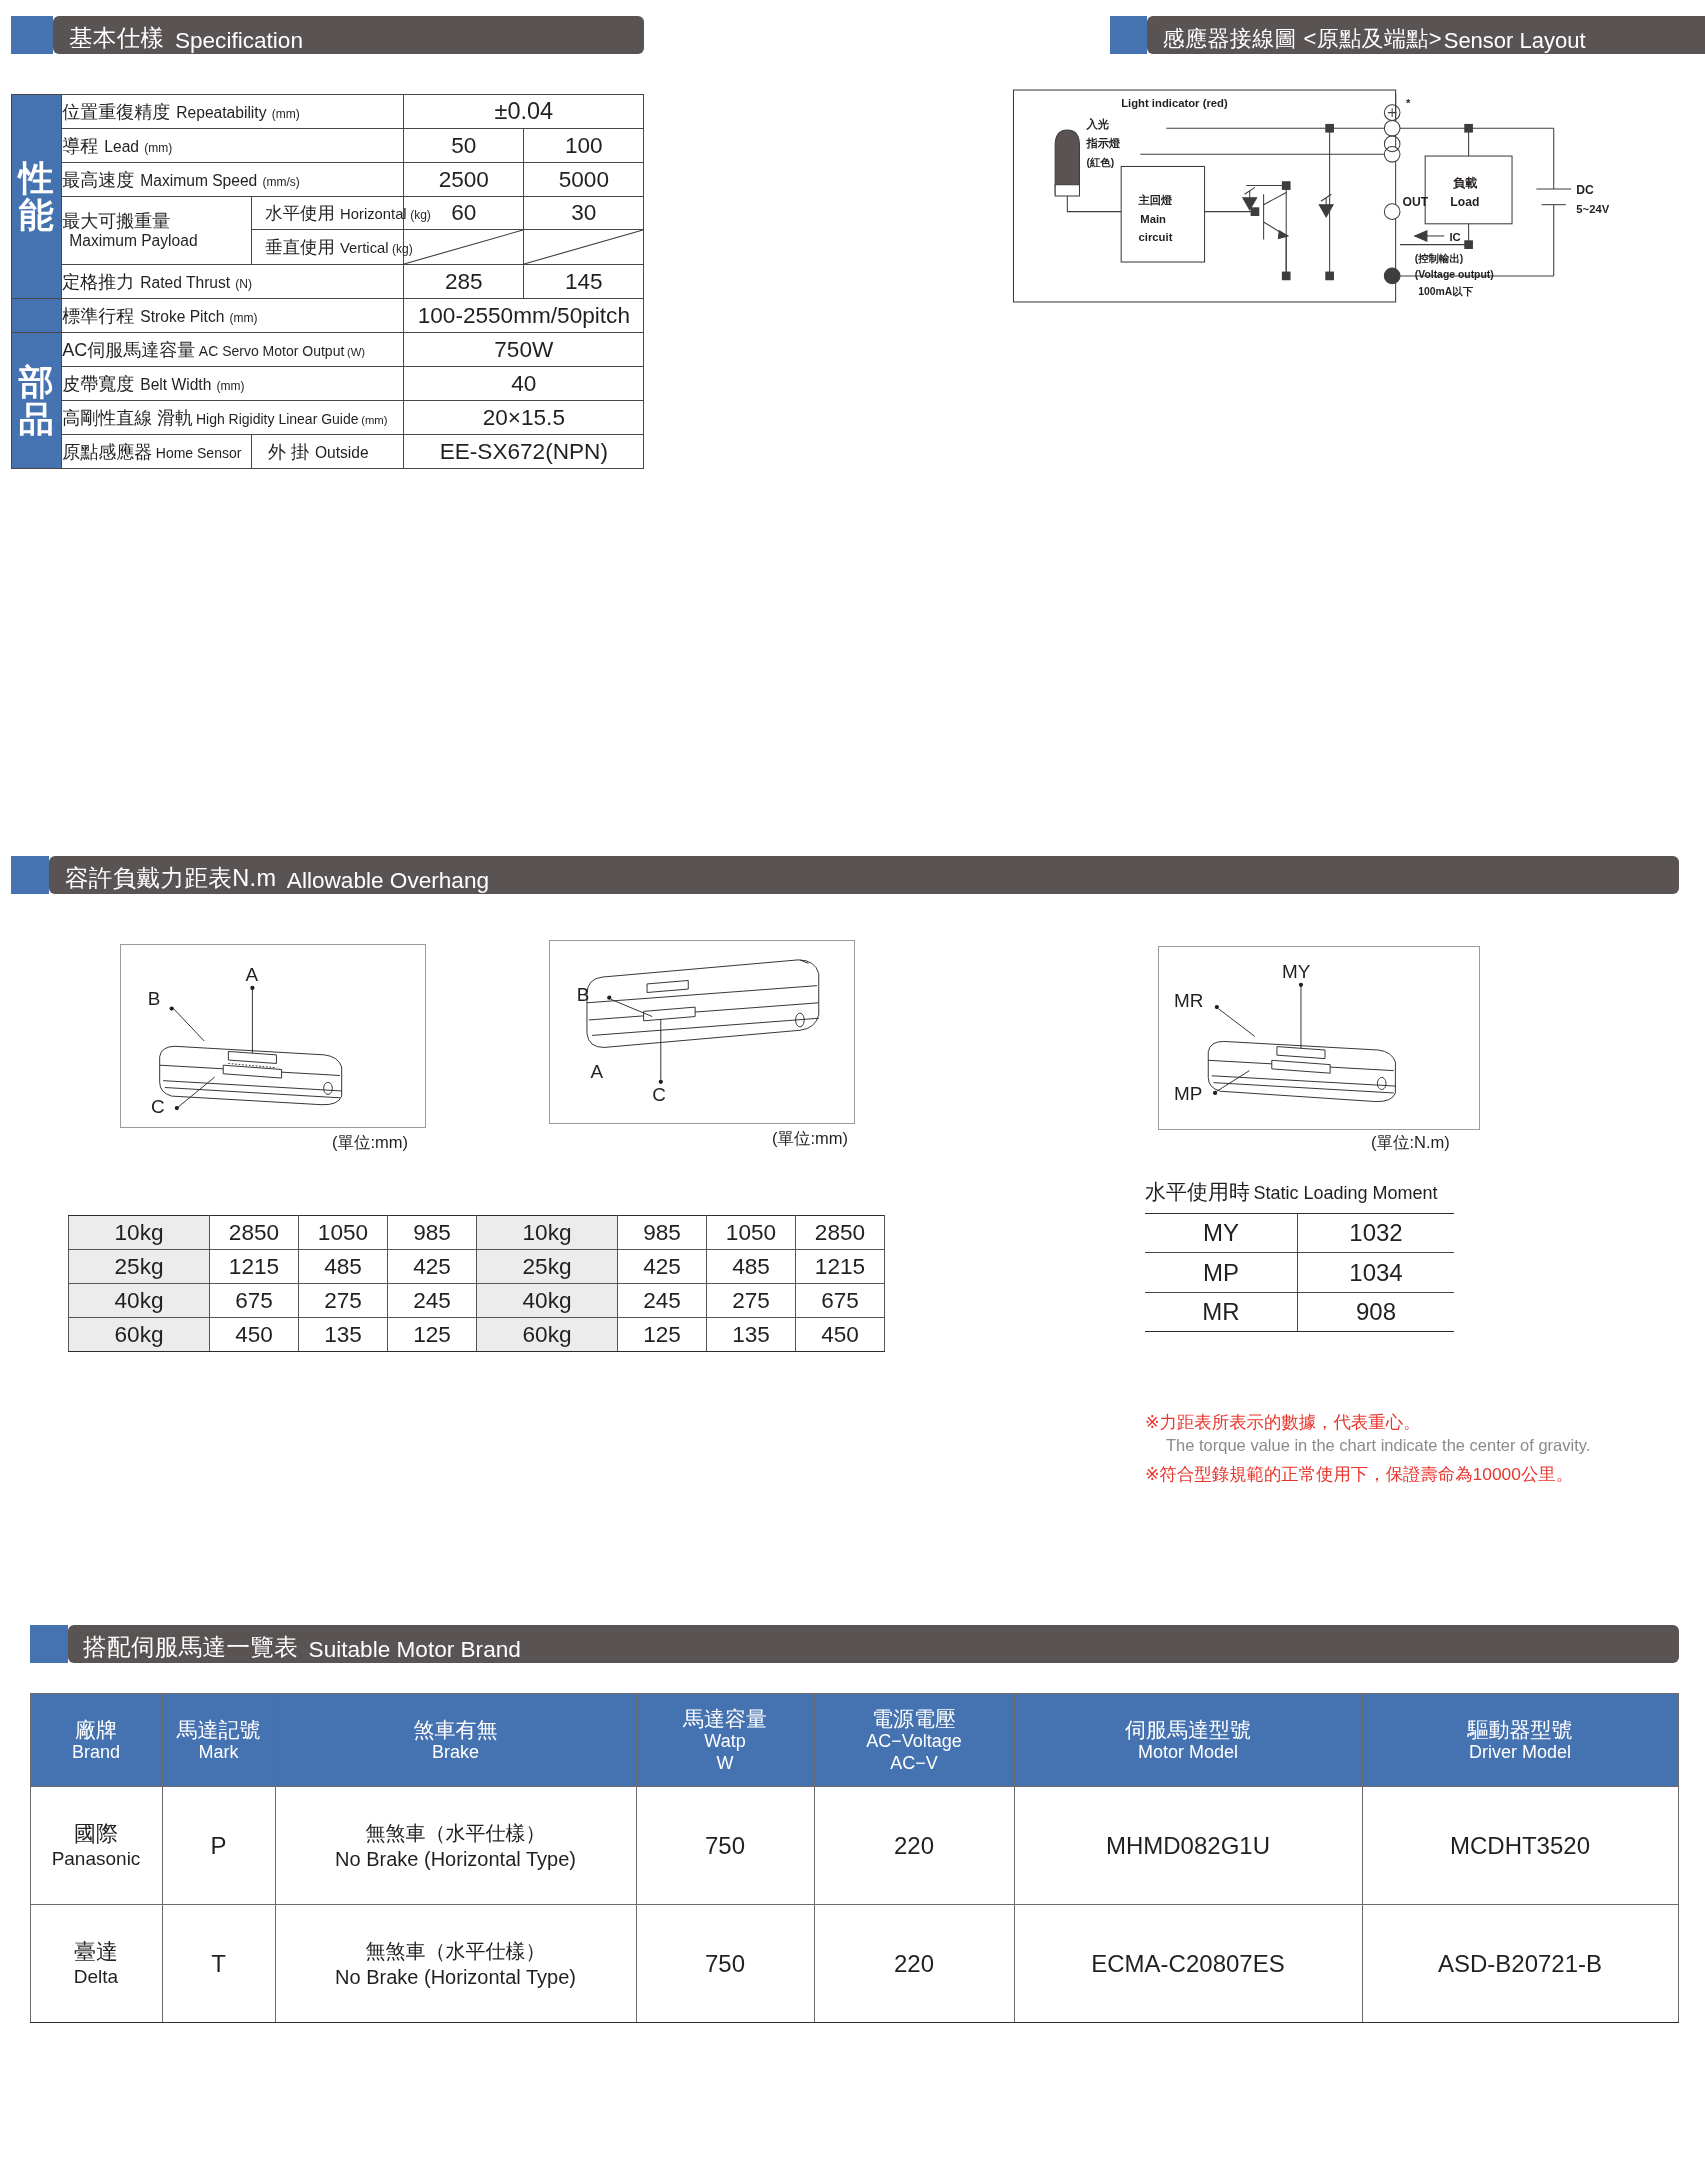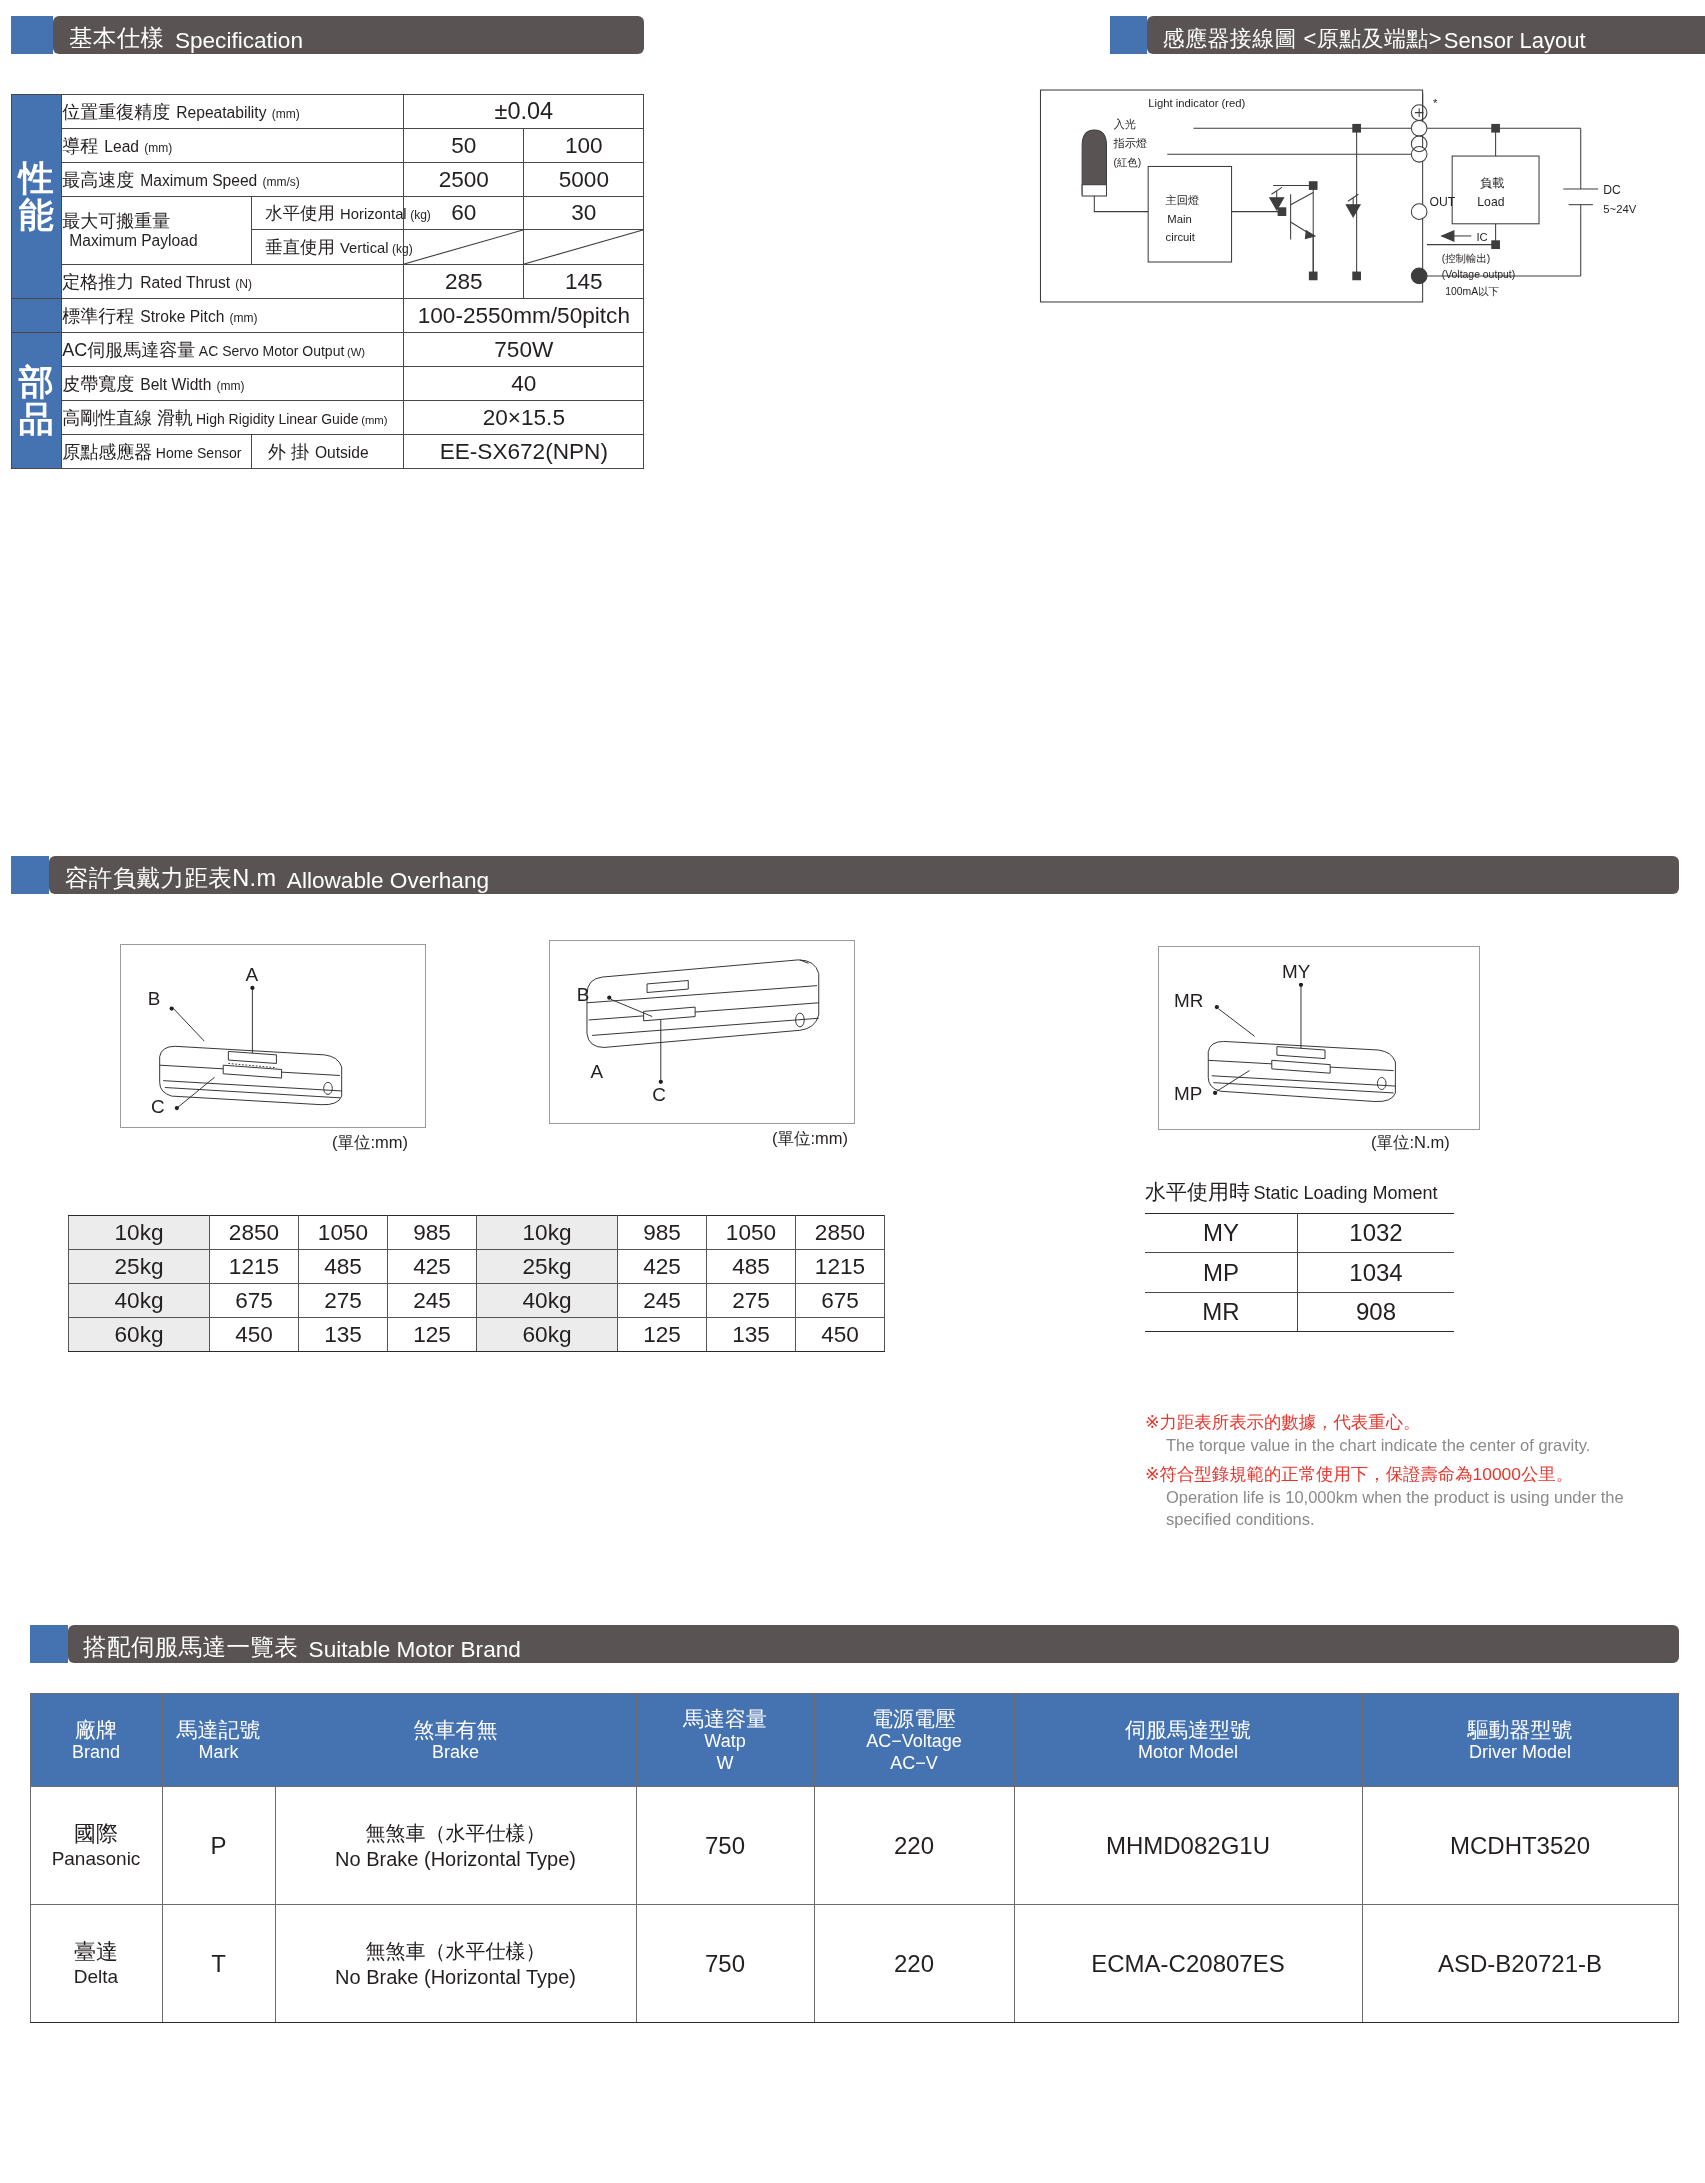--- a/index.html
+++ b/index.html
@@ -39,21 +39,21 @@
   .val { text-align:center; font-size:22.6px; }
   .val.big { font-size:23.5px; }
   .rowh { height:34px; }
   .payload-title { text-align:left; padding-left:12px; line-height:1.18; }
   .payload-title .cn { font-size:18px; display:block; }
   .payload-title .en { font-size:15.6px; display:block; padding-left:7px; }
   .diag { position:relative; }
   .diag svg { position:absolute; left:0; top:0; width:100%; height:100%; }
 
   
-  #sensor-wrap { position:absolute; left:1037px; top:83px; width:608px; height:226px; }
+  #sensor-wrap { position:absolute; left:1010px; top:83px; width:608px; height:226px;font-weight:bold; }
   #sensor-wrap svg { width:100%; height:100%; }
 
   
   .oh-box { position:absolute; border:0.9px solid #9b9b9b; background:#fff; }
   .oh-unit { position:absolute; font-size:16.5px; color:#231f20; }
 
   
   #oh-table { position:absolute; left:68px; top:1215px; }
   table.oh { border-collapse:collapse; table-layout:fixed; }
   table.oh td { border:0.9px solid #555; text-align:center; font-size:22.6px;
@@ -495,21 +495,20 @@
         <td>908</td>
       </tr>
     </tbody>
   </table>
 </div>
 
 <div id="notes">
   <div class="red">※力距表所表示的數據，代表重心。</div>
   <div class="gray">The torque value in the chart indicate the center of gravity.</div>
   <div class="red">※符合型錄規範的正常使用下，保證壽命為10000公里。</div>
-  <div class="gray">Operation life is 10,000km when the product is using under the specified conditions.</div>
 </div>
 
 <div class="sec-bar" style="left:29.5px; top:1625px; width:1649px;">
   <div class="tab" style="flex:0 0 38px;width:38px;"></div>
   <div class="bar">
     <span class="cn">搭配伺服馬達一覽表</span>
     <span class="en">Suitable Motor Brand</span>
   </div>
 </div>
 

